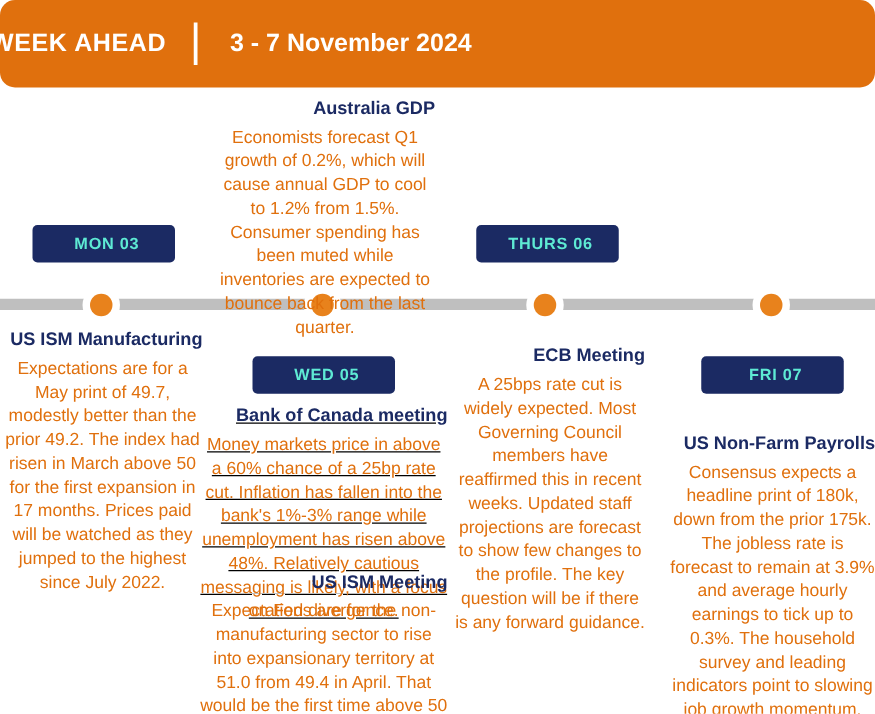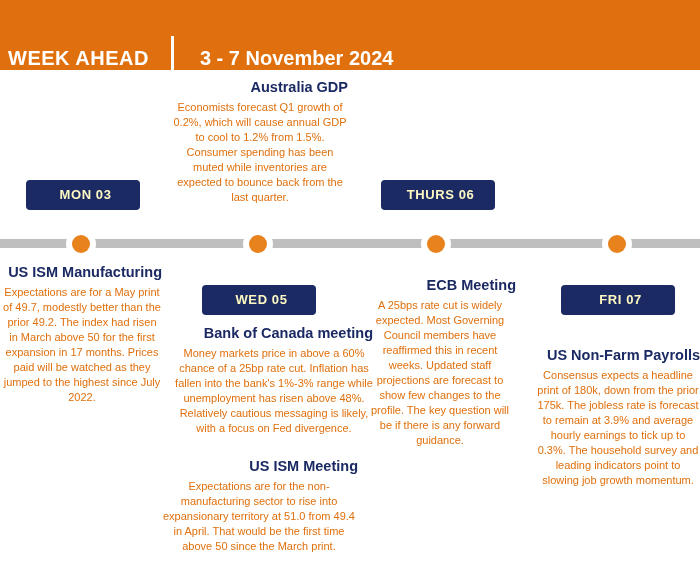--- a/index.html
+++ b/index.html
@@ -17,23 +17,24 @@
 
   
   .header {
     position: absolute;
     left: 0;
     top: 0;
     width: 700px;
     height: 70px;
     background: #e0700d;
     display: flex;
-    align-items: flex-end;
+    align-items: center;
     box-sizing: border-box;
-    padding-left: 16px;
+    padding-left: 0;
+    border-radius: 12px;
   }
   .header-title {
     color: #ffffff;
     font-size: 20px;
     font-weight: bold;
     letter-spacing: 0.5px;
     padding-left: 0px;
     margin-left: -8px;
     white-space: nowrap;
   }
@@ -76,21 +77,21 @@
     width: 18px;
     height: 18px;
     border-radius: 50%;
     background: #e8821c;
   }
 
   
   .pill {
     position: absolute;
     background: #1b2a63;
-    color: #fef9c3;
+    color: #5eead4;
     font-size: 13px;
     font-weight: bold;
     letter-spacing: 0.6px;
     text-align: center;
     border-radius: 4px;
     padding: 7px 0 8px 5px;
     box-sizing: border-box;
   }
 
   
@@ -101,36 +102,36 @@
   .block-title {
     color: #1b2a63;
     font-size: 14.5px;
     font-weight: bold;
     text-align: right;
     margin: 0 0 4px 0;
     line-height: 1.25;
   }
   .block-body {
     color: #e0700d;
-    font-size: 11px;
+    font-size: 14px;
     line-height: 1.36;
     text-align: center;
     margin: 0;
   }
 
   
   #pill-mon  { left: 26px;  top: 180px; width: 114px; }
   #node-mon  { left: 66px; }
   #blk-ism-manu { left: 2px; top: 263px; width: 160px; }
 
   
   #pill-wed  { left: 202px; top: 285px; width: 114px; }
   #node-wed  { left: 243px; }
   #blk-aus   { left: 172px; top: 78px;  width: 176px; }
-  #blk-boc   { left: 175px; top: 324px; width: 198px; }
+  #blk-boc   { left: 160px; top: 324px; width: 198px; text-decoration: underline; }
   #blk-ism-serv { left: 160px; top: 457px; width: 198px; }
 
   
   #pill-thurs { left: 381px; top: 180px; width: 114px; }
   #node-thurs { left: 421px; }
   #blk-ecb    { left: 364px; top: 276px; width: 152px; }
 
   
   #pill-fri  { left: 561px; top: 285px; width: 114px; }
   #node-fri  { left: 602px; }

